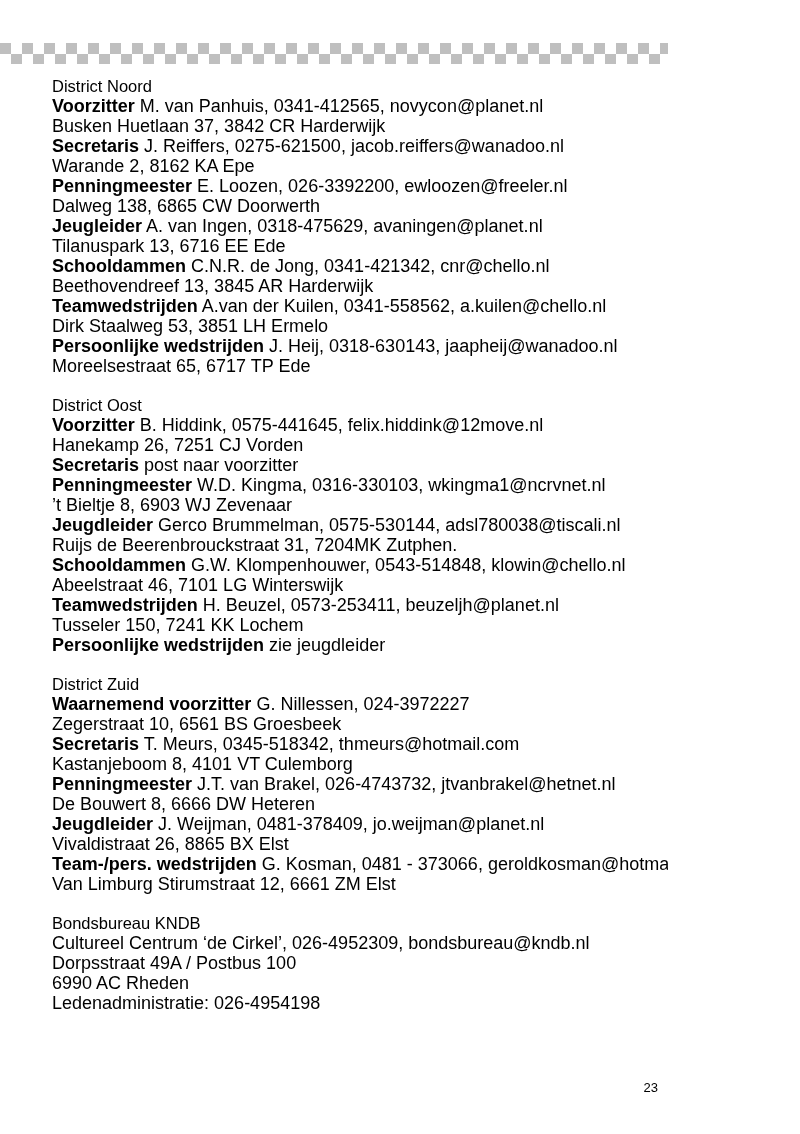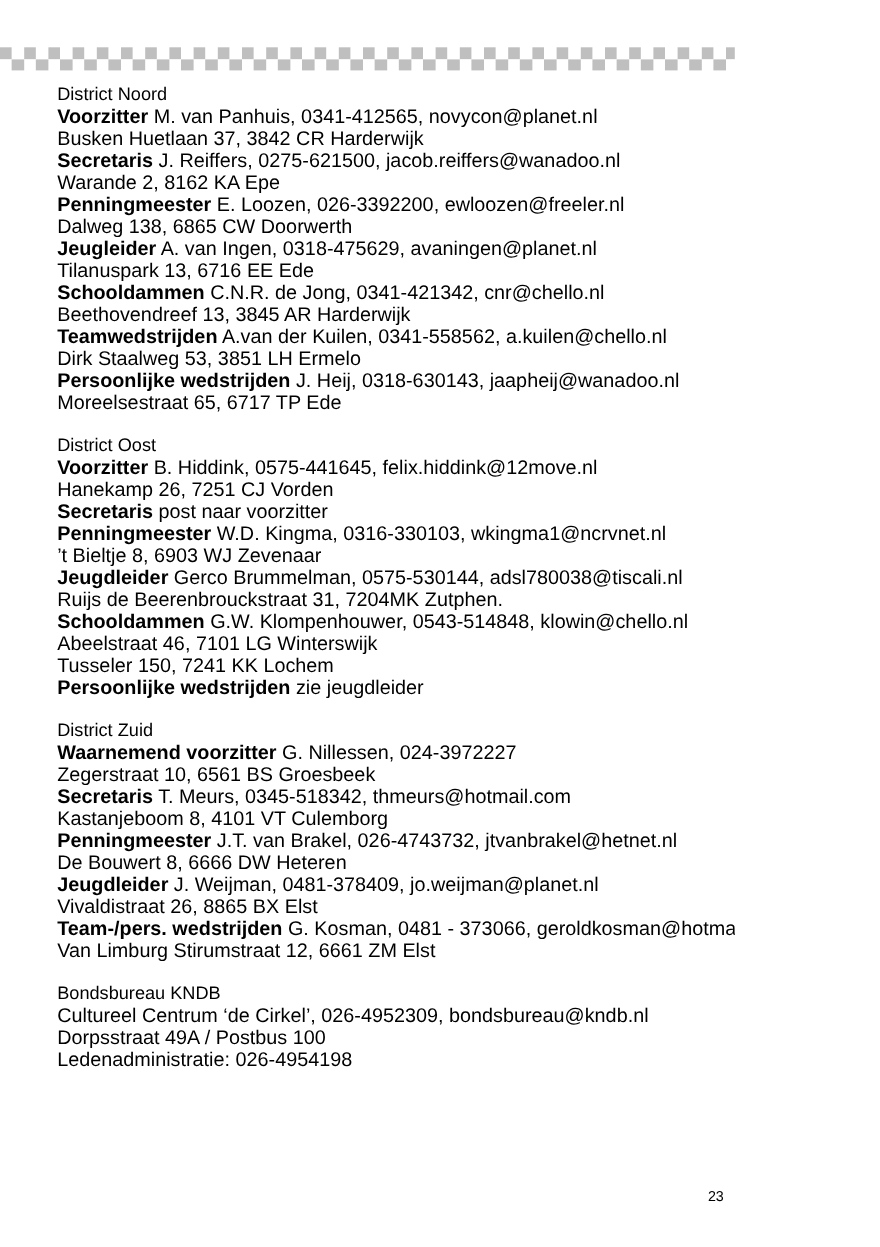--- a/index.html
+++ b/index.html
@@ -154,40 +154,42 @@
         <div class="section-title">District Oost</div>
         <div class="line"><span class="role">Voorzitter</span><span class="detail"> B. Hiddink, 0575-441645, felix.hiddink@12move.nl</span></div>
         <div class="line"><span class="detail">Hanekamp 26, 7251 CJ Vorden</span></div>
         <div class="line"><span class="role">Secretaris</span><span class="detail"> post naar voorzitter</span></div>
         <div class="line"><span class="role">Penningmeester</span><span class="detail"> W.D. Kingma, 0316-330103, wkingma1@ncrvnet.nl</span></div>
         <div class="line"><span class="detail">’t Bieltje 8, 6903 WJ Zevenaar</span></div>
         <div class="line"><span class="role">Jeugdleider</span><span class="detail"> Gerco Brummelman, 0575-530144, adsl780038@tiscali.nl</span></div>
         <div class="line"><span class="detail">Ruijs de Beerenbrouckstraat 31, 7204MK Zutphen.</span></div>
         <div class="line"><span class="role">Schooldammen</span><span class="detail"> G.W. Klompenhouwer, 0543-514848, klowin@chello.nl</span></div>
         <div class="line"><span class="detail">Abeelstraat 46, 7101 LG Winterswijk</span></div>
+        <div class="line"><span class="role">Teamwedstrijden</span><span class="detail"> H. Beuzel, 0573-253411, beuzeljh@planet.nl</span></div>
         <div class="line"><span class="detail">Tusseler 150, 7241 KK Lochem</span></div>
         <div class="line"><span class="role">Persoonlijke wedstrijden</span><span class="detail"> zie jeugdleider</span></div>
       </div>
       <div class="section">
         <div class="section-title">District Zuid</div>
         <div class="line"><span class="role">Waarnemend voorzitter</span><span class="detail"> G. Nillessen, 024-3972227</span></div>
         <div class="line"><span class="detail">Zegerstraat 10, 6561 BS Groesbeek</span></div>
         <div class="line"><span class="role">Secretaris</span><span class="detail"> T. Meurs, 0345-518342, thmeurs@hotmail.com</span></div>
         <div class="line"><span class="detail">Kastanjeboom 8, 4101 VT Culemborg</span></div>
         <div class="line"><span class="role">Penningmeester</span><span class="detail"> J.T. van Brakel, 026-4743732, jtvanbrakel@hetnet.nl</span></div>
         <div class="line"><span class="detail">De Bouwert 8, 6666 DW Heteren</span></div>
         <div class="line"><span class="role">Jeugdleider</span><span class="detail"> J. Weijman, 0481-378409, jo.weijman@planet.nl</span></div>
         <div class="line"><span class="detail">Vivaldistraat 26, 8865 BX Elst</span></div>
         <div class="line"><span class="role">Team-/pers. wedstrijden</span><span class="detail"> G. Kosman, 0481 - 373066, geroldkosman@hotmail.com</span></div>
         <div class="line"><span class="detail">Van Limburg Stirumstraat 12, 6661 ZM Elst</span></div>
       </div>
       <div class="section">
         <div class="section-title">Bondsbureau KNDB</div>
         <div class="line"><span class="detail">Cultureel Centrum ‘de Cirkel’, 026-4952309, bondsbureau@kndb.nl</span></div>
         <div class="line"><span class="detail">Dorpsstraat 49A / Postbus 100</span></div>
+        <div class="line"><span class="detail">6990 AC Rheden</span></div>
         <div class="line"><span class="detail">Ledenadministratie: 026-4954198</span></div>
       </div>
     </div>
 
   <div class="page-footer">
     <span class="page-number">23</span>
   </div>
 
 </div>
 

